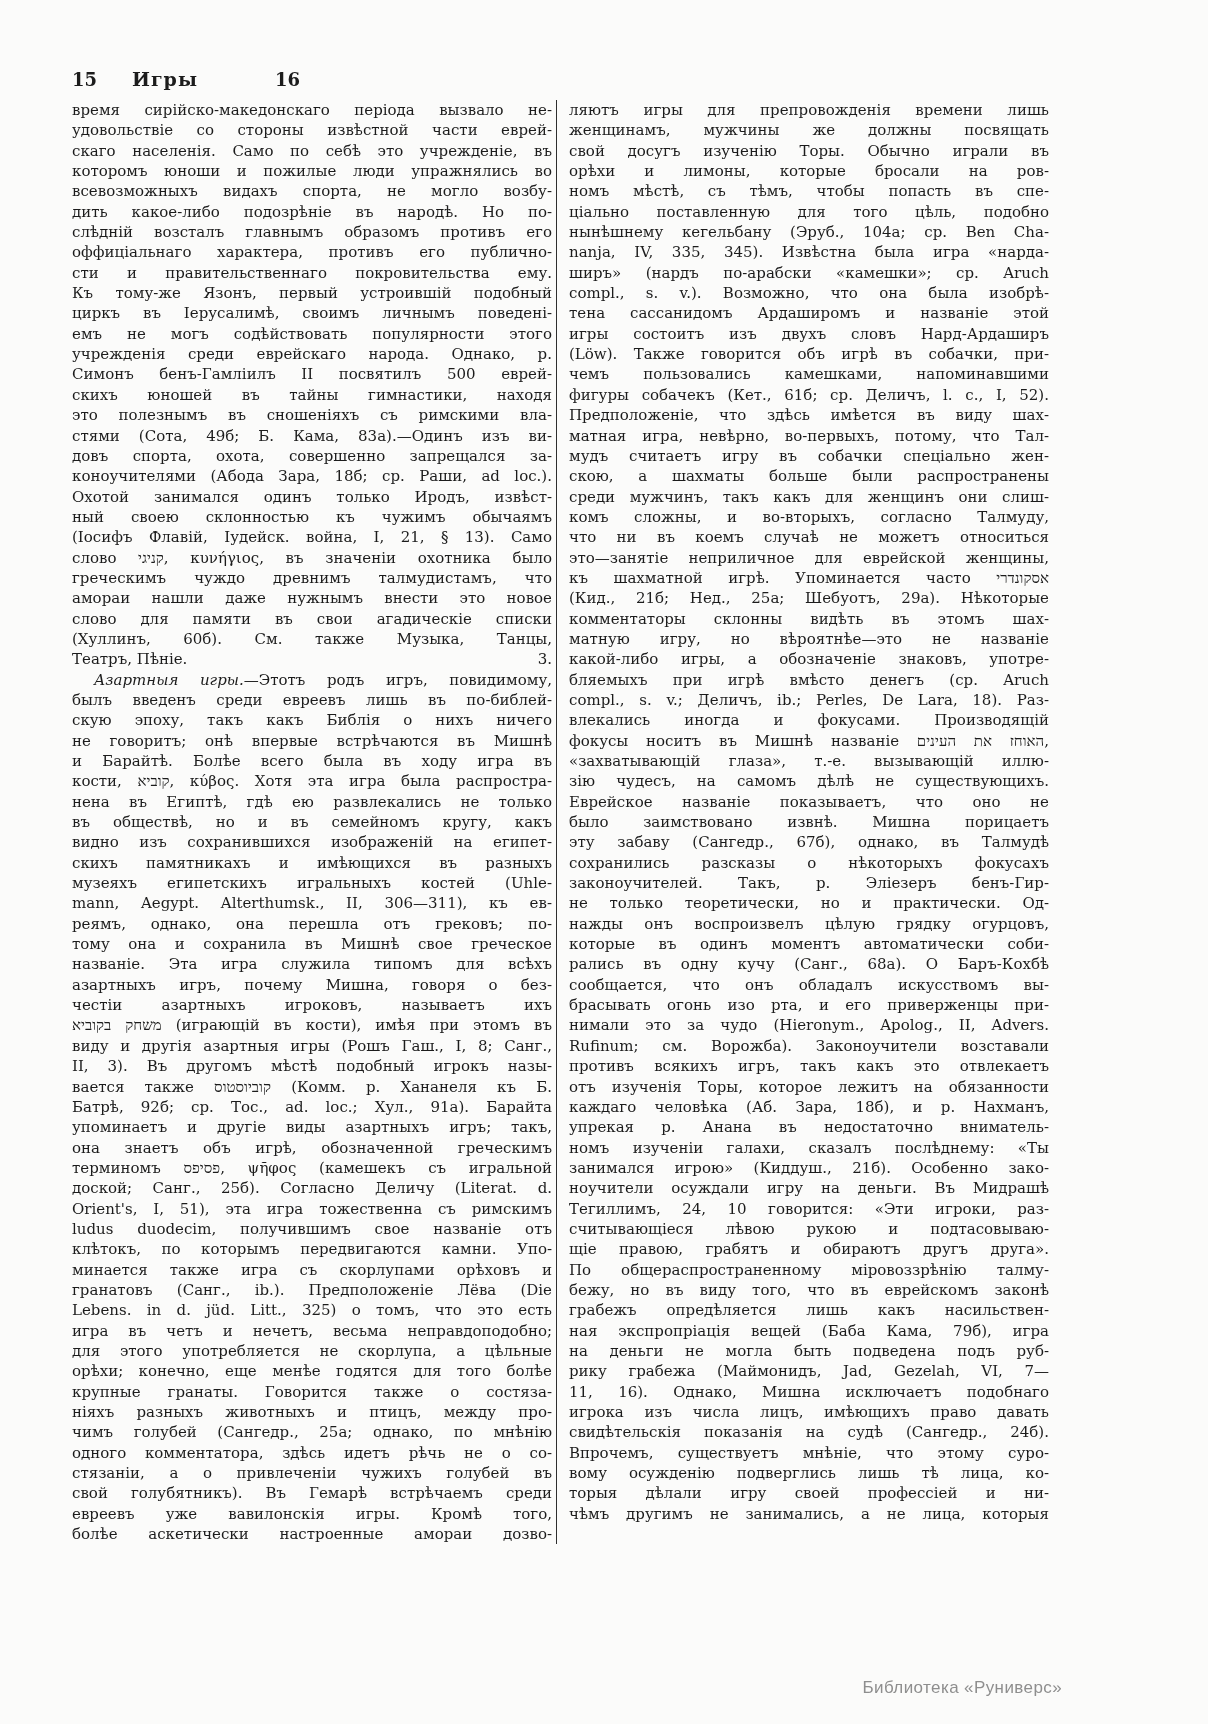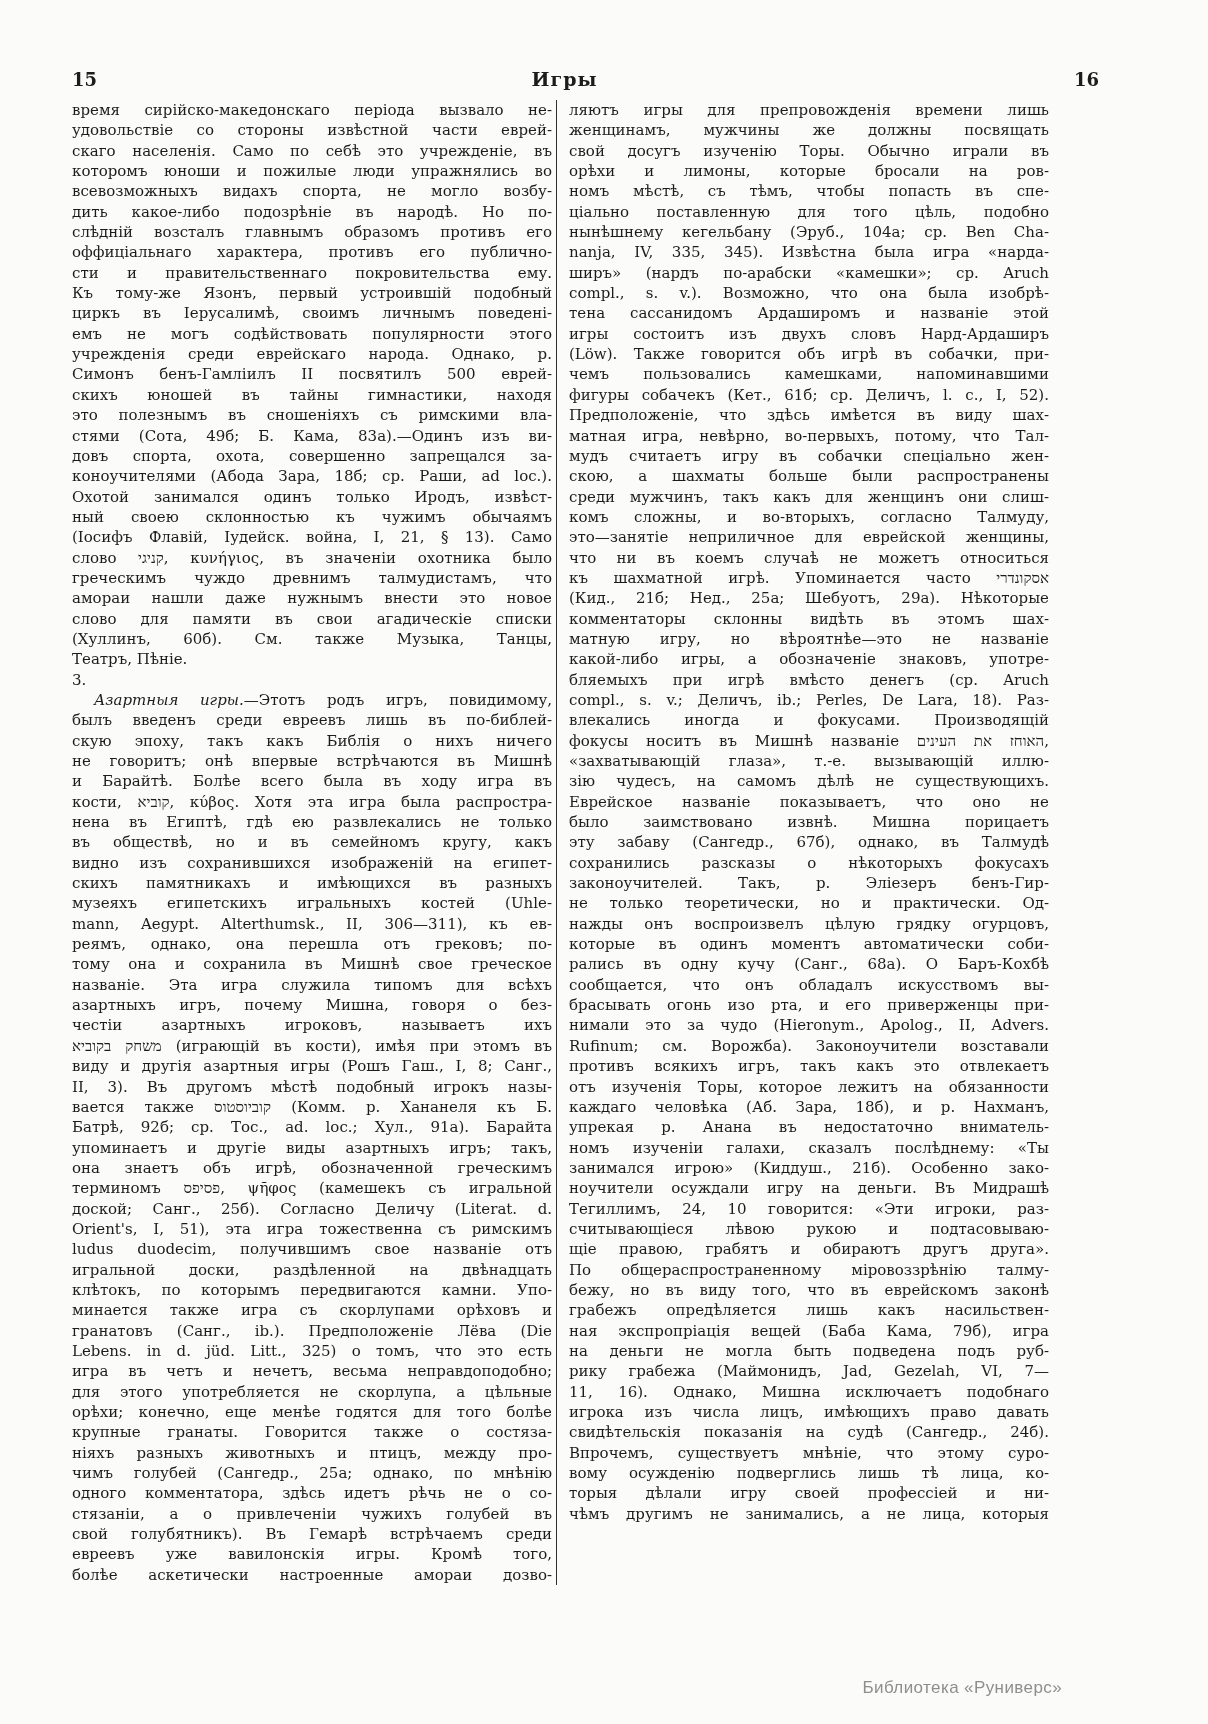--- a/index.html
+++ b/index.html
@@ -7,21 +7,21 @@
   body{
     width:1208px;height:1724px;
     background:#fbfbfa;
     font-family:"DejaVu Serif","Liberation Serif",serif;
     color:#1c1c1c;
     position:relative;
     overflow:hidden;
   }
   .page-header{
     position:absolute;top:68px;left:72px;width:985px;
-    display:flex;align-items:baseline;justify-content:space-between;
+    display:flex;align-items:baseline;justify-content:flex-start;
     font-weight:bold;font-size:18px;
   }
   .page-header .pg-num{width:60px;}
   .page-header .pg-num.right{text-align:right;position:relative;left:42px;}
   .page-header .pg-title{font-size:19px;letter-spacing:1px;}
   .columns{
     position:absolute;top:100px;left:72px;width:985px;
     display:flex;
   }
   .col{width:480px;font-size:15px;line-height:20.35px;}
@@ -29,21 +29,21 @@
   .col-right{margin-left:12px;}
   .divider{width:1px;background:#2e2e2e;}
   .tline{
     text-align:justify;
     text-align-last:justify;
     min-height:20.35px;
     overflow:hidden;
     white-space:nowrap;
   }
   .line-end{
-    display:flex;justify-content:space-between;min-height:20.35px;flex-direction:column;
+    display:flex;justify-content:space-between;min-height:20.35px;
   }
   .para-lead{
     text-align:justify;text-align-last:justify;min-height:20.35px;
     overflow:hidden;white-space:nowrap;
   }
   .para-lead .indent{display:inline-block;width:22px;}
   .lead-italic{font-style:italic;}
   .watermark{
     position:absolute;right:146px;bottom:26px;
     font-family:"Liberation Sans","DejaVu Sans",sans-serif;
@@ -116,21 +116,20 @@
         <div class="tline">виду и другія азартныя игры (Рошъ Гаш., I, 8; Санг.,</div>
         <div class="tline">II, 3). Въ другомъ мѣстѣ подобный игрокъ назы-</div>
         <div class="tline">вается также קוביוסטוס (Комм. р. Хананеля къ Б.</div>
         <div class="tline">Батрѣ, 92б; ср. Тос., ad. loc.; Хул., 91а). Барайта</div>
         <div class="tline">упоминаетъ и другіе виды азартныхъ игръ; такъ,</div>
         <div class="tline">она знаетъ объ игрѣ, обозначенной греческимъ</div>
         <div class="tline">терминомъ פסיפס, ψῆφος (камешекъ съ игральной</div>
         <div class="tline">доской; Санг., 25б). Согласно Деличу (Literat. d.</div>
         <div class="tline">Orient's, I, 51), эта игра тожественна съ римскимъ</div>
         <div class="tline">ludus duodecim, получившимъ свое названіе отъ</div>
-        <div class="tline">игральной доски, раздѣленной на двѣнадцать</div>
         <div class="tline">клѣтокъ, по которымъ передвигаются камни. Упо-</div>
         <div class="tline">минается также игра съ скорлупами орѣховъ и</div>
         <div class="tline">гранатовъ (Санг., ib.). Предположеніе Лёва (Die</div>
         <div class="tline">Lebens. in d. jüd. Litt., 325) о томъ, что это есть</div>
         <div class="tline">игра въ четъ и нечетъ, весьма неправдоподобно;</div>
         <div class="tline">для этого употребляется не скорлупа, а цѣльные</div>
         <div class="tline">орѣхи; конечно, еще менѣе годятся для того болѣе</div>
         <div class="tline">крупные гранаты. Говорится также о состяза-</div>
         <div class="tline">ніяхъ разныхъ животныхъ и птицъ, между про-</div>
         <div class="tline">чимъ голубей (Сангедр., 25а; однако, по мнѣнію</div>
@@ -158,22 +157,22 @@
         <div class="tline">игры состоитъ изъ двухъ словъ Нард-Ардаширъ</div>
         <div class="tline">(Löw). Также говорится объ игрѣ въ собачки, при-</div>
         <div class="tline">чемъ пользовались камешками, напоминавшими</div>
         <div class="tline">фигуры собачекъ (Кет., 61б; ср. Деличъ, l. c., I, 52).</div>
         <div class="tline">Предположеніе, что здѣсь имѣется въ виду шах-</div>
         <div class="tline">матная игра, невѣрно, во-первыхъ, потому, что Тал-</div>
         <div class="tline">мудъ считаетъ игру въ собачки спеціально жен-</div>
         <div class="tline">скою, а шахматы больше были распространены</div>
         <div class="tline">среди мужчинъ, такъ какъ для женщинъ они слиш-</div>
         <div class="tline">комъ сложны, и во-вторыхъ, согласно Талмуду,</div>
+        <div class="tline">что ни въ коемъ случаѣ не можетъ относиться</div>
         <div class="tline">это—занятіе неприличное для еврейской женщины,</div>
-        <div class="tline">что ни въ коемъ случаѣ не можетъ относиться</div>
         <div class="tline">къ шахматной игрѣ. Упоминается часто אסקונדרי</div>
         <div class="tline">(Кид., 21б; Нед., 25а; Шебуотъ, 29а). Нѣкоторые</div>
         <div class="tline">комментаторы склонны видѣть въ этомъ шах-</div>
         <div class="tline">матную игру, но вѣроятнѣе—это не названіе</div>
         <div class="tline">какой-либо игры, а обозначеніе знаковъ, употре-</div>
         <div class="tline">бляемыхъ при игрѣ вмѣсто денегъ (ср. Aruch</div>
         <div class="tline">compl., s. v.; Деличъ, ib.; Perles, De Lara, 18). Раз-</div>
         <div class="tline">влекались иногда и фокусами. Производящій</div>
         <div class="tline">фокусы носитъ въ Мишнѣ названіе האוחז את העינים,</div>
         <div class="tline">«захватывающій глаза», т.-е. вызывающій иллю-</div>

